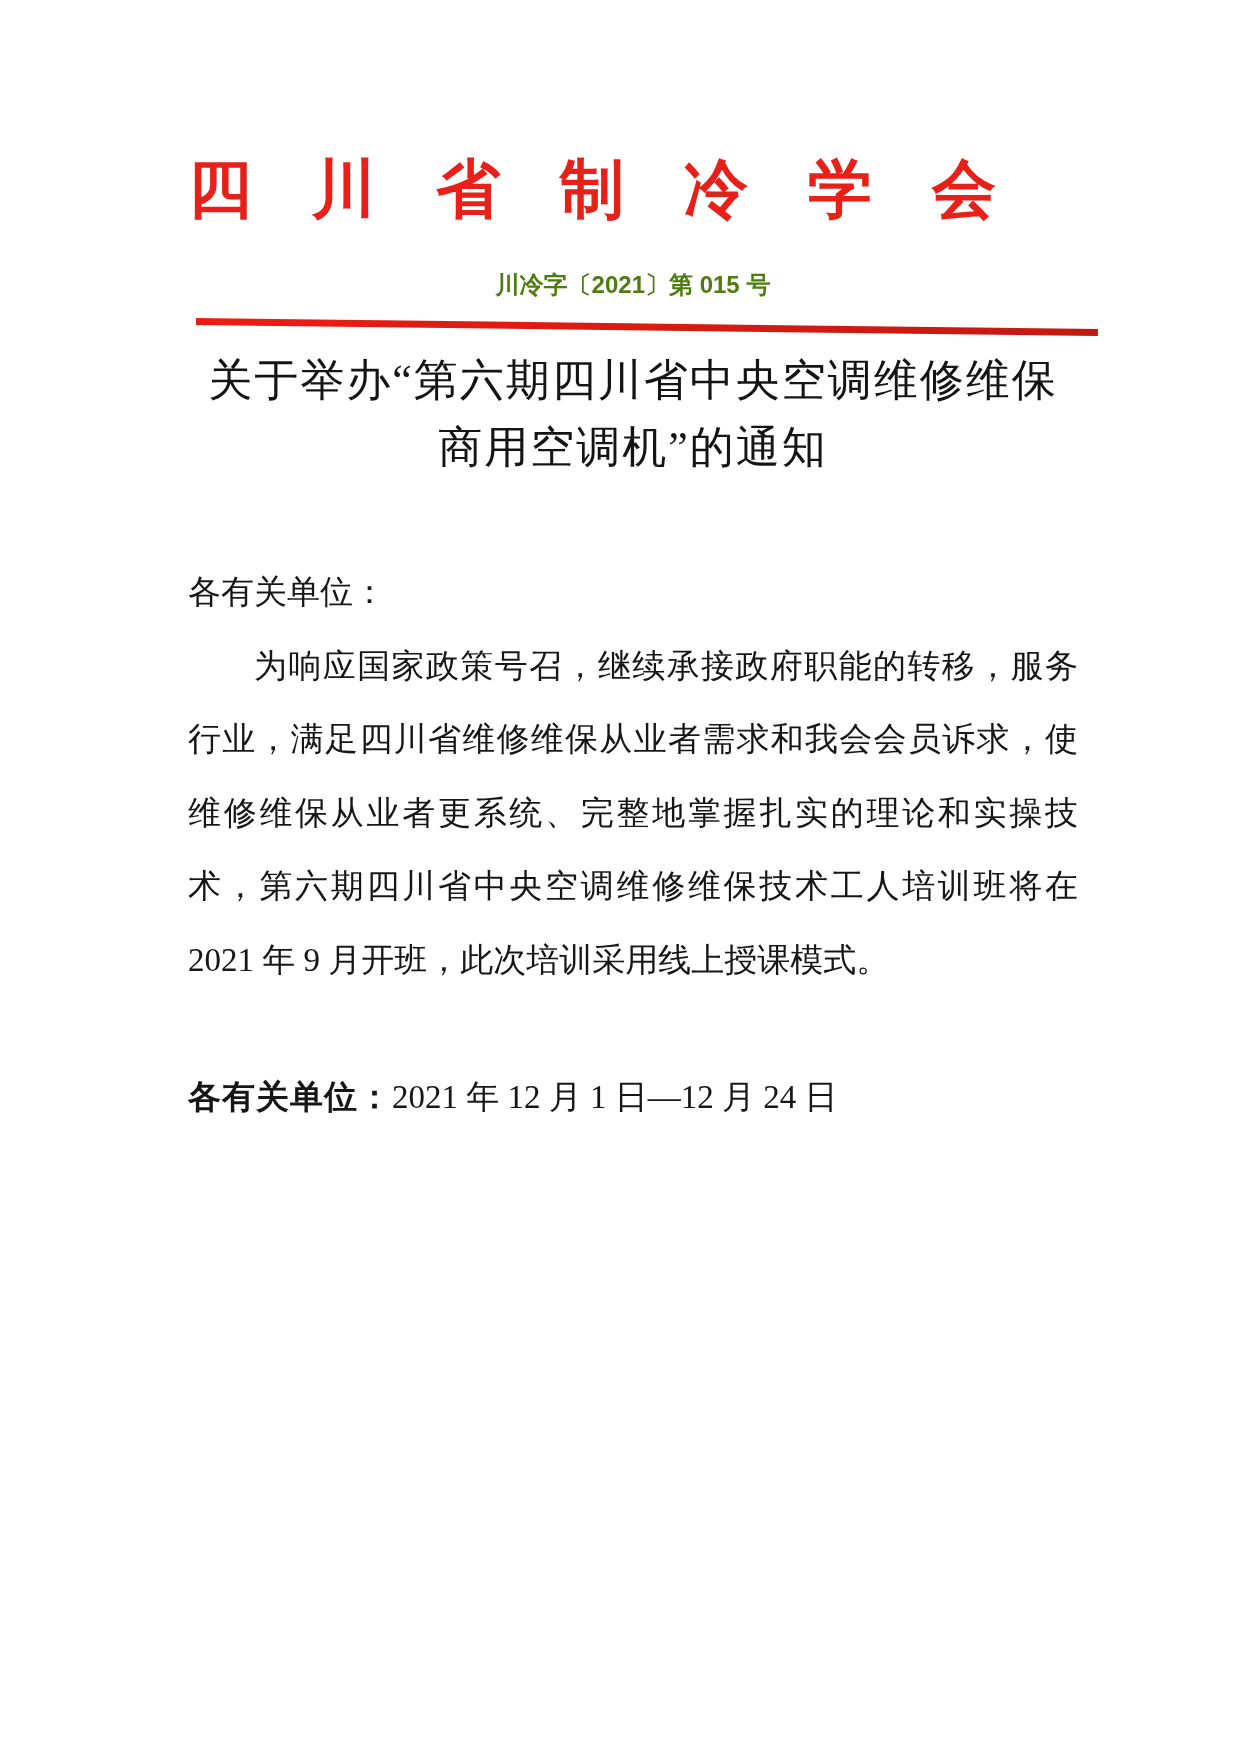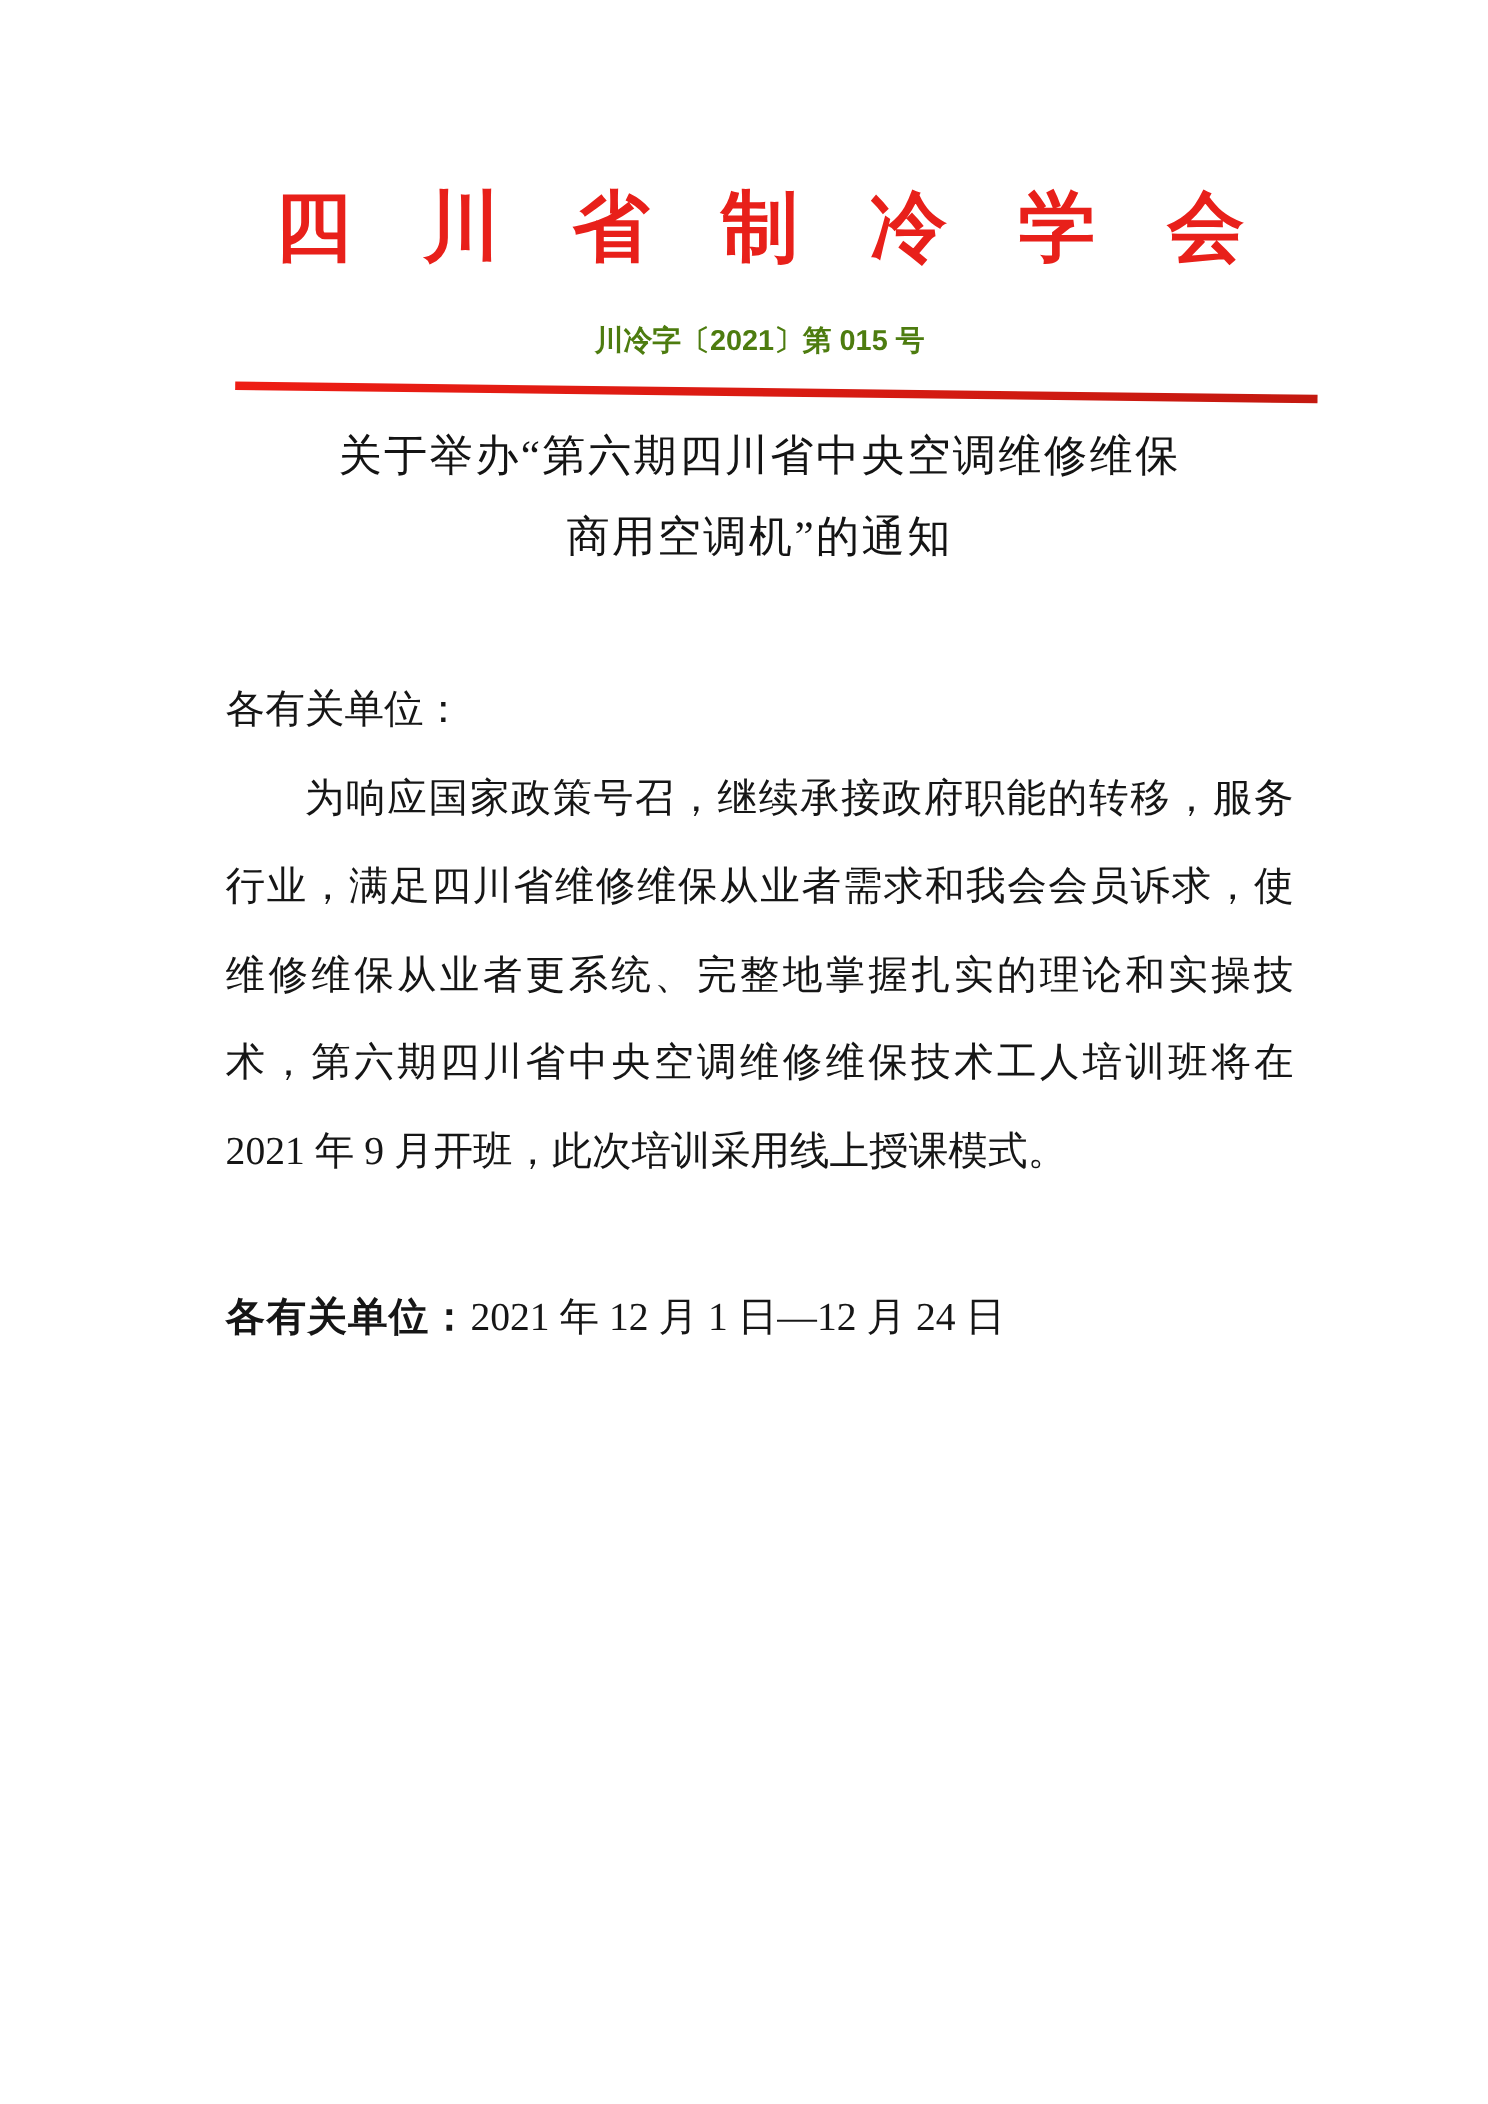--- a/index.html
+++ b/index.html
@@ -18,21 +18,20 @@
   }
   .content {
     position: absolute;
     left: 188px;
     top: 0;
     width: 890px;
   }
   
   .org-title {
     margin-top: 158px;
-    text-align: center;
     font-size: 64px;
     line-height: 64px;
     font-weight: bold;
     color: var(--accent-red, #e8201a);
     white-space: nowrap;
   }
   .org-title .spaced {
     letter-spacing: 60px;
     margin-right: -60px; 
   }
@@ -53,21 +52,21 @@
     width: 902px;
     height: 7px;
     background: linear-gradient(to right, #ee1d14, #c41910);
     transform: rotate(0.7deg);
     transform-origin: left center;
   }
   
   .doc-title {
     margin-top: 22px;
     text-align: center;
-    font-size: 36px;
+    font-size: 44px;
     line-height: 67px;
     font-weight: 500;
     color: #141414;
     letter-spacing: 2px;
   }
   
   .body-text {
     margin-top: 75px;
     font-size: 33px;
     line-height: 73.5px;

